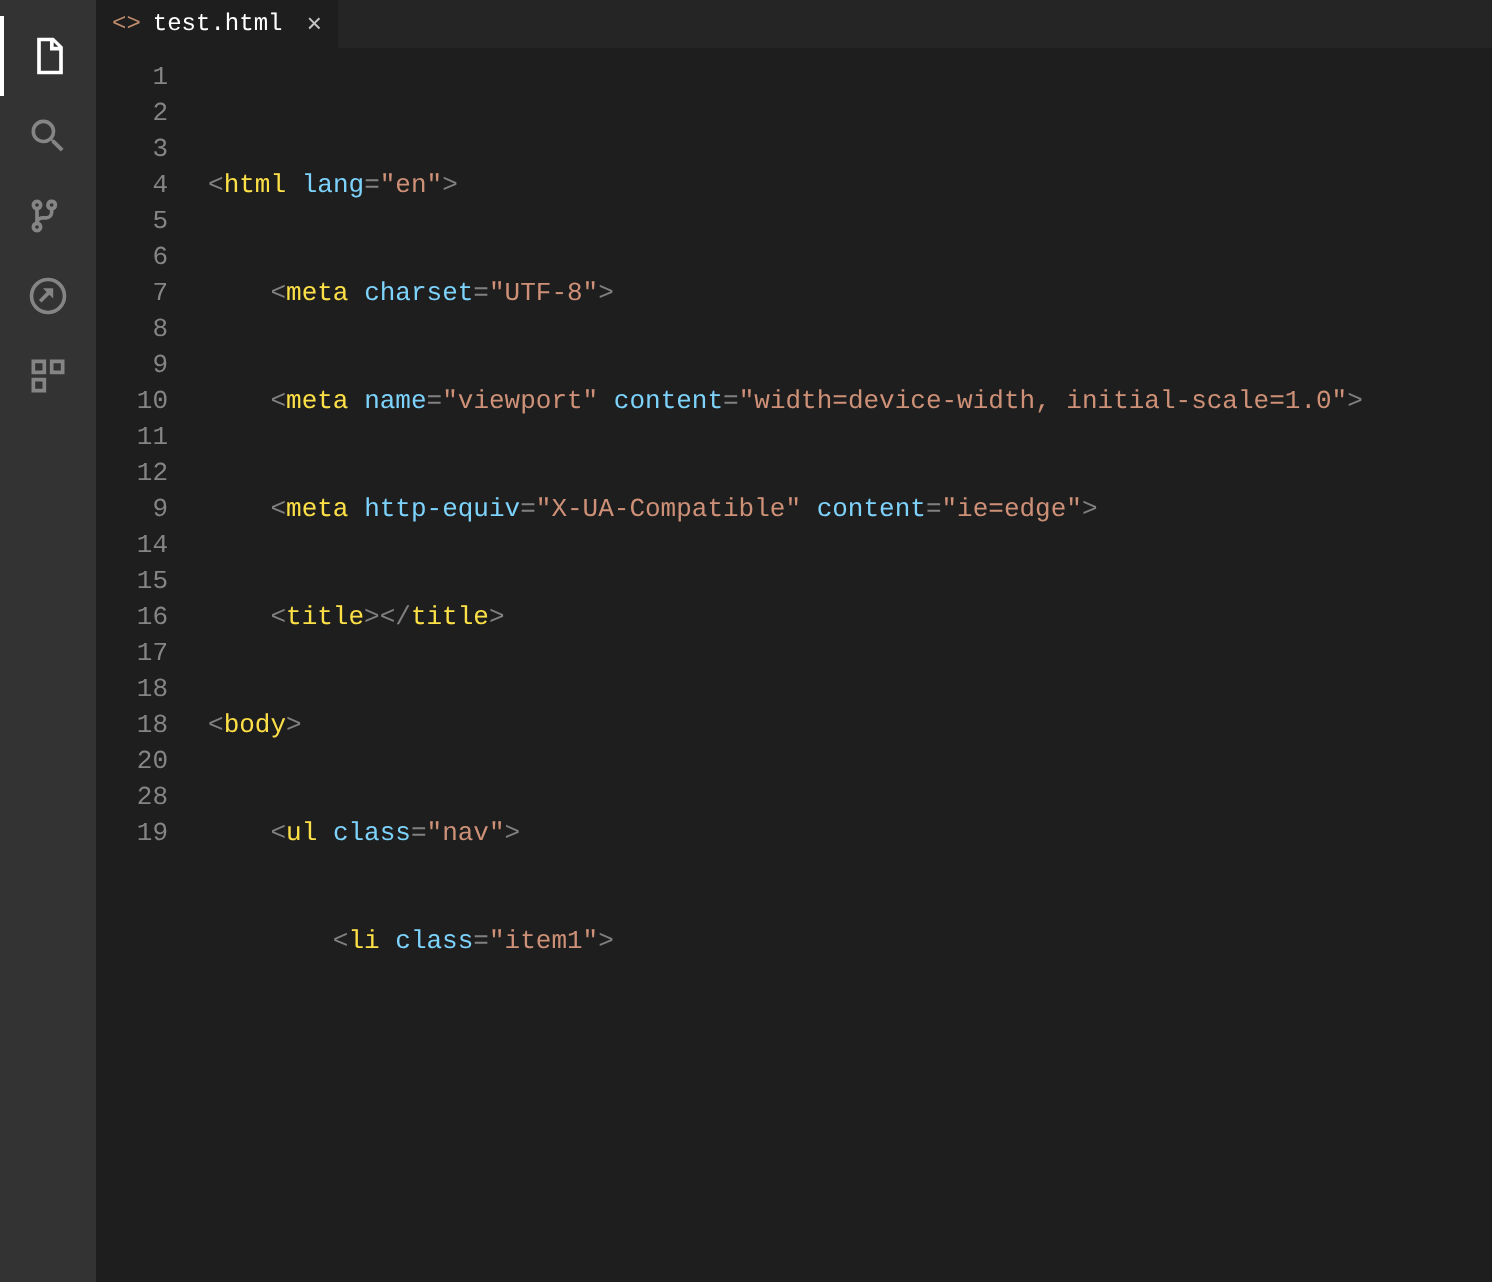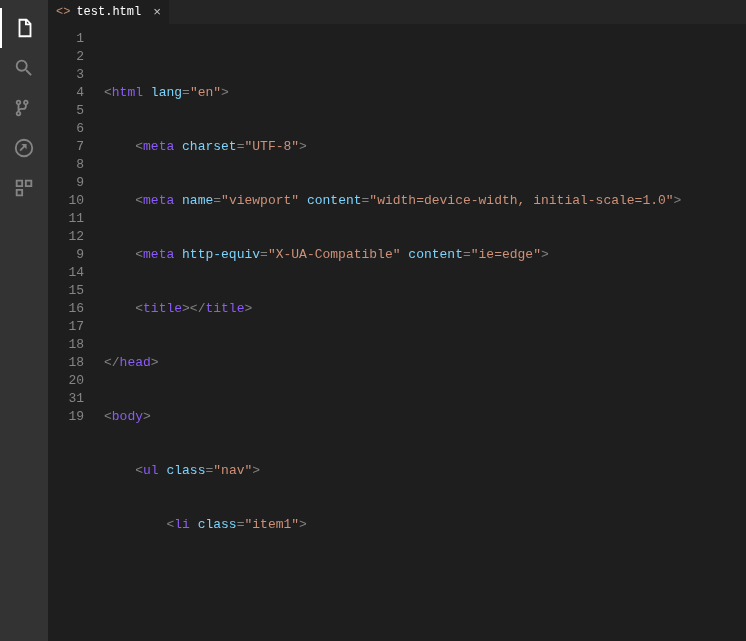--- a/index.html
+++ b/index.html
@@ -84,21 +84,21 @@
     flex: 1;
     padding-top: 6px;
     font-size: 13px;
     line-height: 18px;
     white-space: pre;
     position: relative;
   }
   .codeline { height: 18px; padding-left: 6px; }
   .p  { color: #808080; }      
   .dt { color: #569cd6; }      
-  .tg { color: #8b5cf6; }      
+  .tg { color: #fde047; }      
   .at { color: #7dd3fc; }      
   .st { color: #ce9178; }
   svg { width: 22px; height: 22px; }
 </style>
 </head>
 <body>
 
 <div class="activity-bar">
   <div class="act-icon active">
     <svg viewBox="0 0 24 24">
@@ -151,31 +151,30 @@
         <div>11</div>
         <div>12</div>
         <div>9</div>
         <div>14</div>
         <div>15</div>
         <div>16</div>
         <div>17</div>
         <div>18</div>
         <div>18</div>
         <div>20</div>
-        <div>31</div>
+        <div>28</div>
         <div>19</div>
       </div>
     <div class="code">
 
       <div class="codeline"><span class="p">&lt;</span><span class="tg">html</span> <span class="at">lang</span><span class="p">=</span><span class="st">"en"</span><span class="p">&gt;</span></div>
       <div class="codeline">    <span class="p">&lt;</span><span class="tg">meta</span> <span class="at">charset</span><span class="p">=</span><span class="st">"UTF-8"</span><span class="p">&gt;</span></div>
       <div class="codeline">    <span class="p">&lt;</span><span class="tg">meta</span> <span class="at">name</span><span class="p">=</span><span class="st">"viewport"</span> <span class="at">content</span><span class="p">=</span><span class="st">"width=device-width, initial-scale=1.0"</span><span class="p">&gt;</span></div>
       <div class="codeline">    <span class="p">&lt;</span><span class="tg">meta</span> <span class="at">http-equiv</span><span class="p">=</span><span class="st">"X-UA-Compatible"</span> <span class="at">content</span><span class="p">=</span><span class="st">"ie=edge"</span><span class="p">&gt;</span></div>
       <div class="codeline">    <span class="p">&lt;</span><span class="tg">title</span><span class="p">&gt;&lt;/</span><span class="tg">title</span><span class="p">&gt;</span></div>
-      <div class="codeline"><span class="p">&lt;/</span><span class="tg">head</span><span class="p">&gt;</span></div>
       <div class="codeline"><span class="p">&lt;</span><span class="tg">body</span><span class="p">&gt;</span></div>
       <div class="codeline">    <span class="p">&lt;</span><span class="tg">ul</span> <span class="at">class</span><span class="p">=</span><span class="st">"nav"</span><span class="p">&gt;</span></div>
       <div class="codeline">        <span class="p">&lt;</span><span class="tg">li</span> <span class="at">class</span><span class="p">=</span><span class="st">"item1"</span><span class="p">&gt;</span></div>
       
       
       
       
       
       
       

